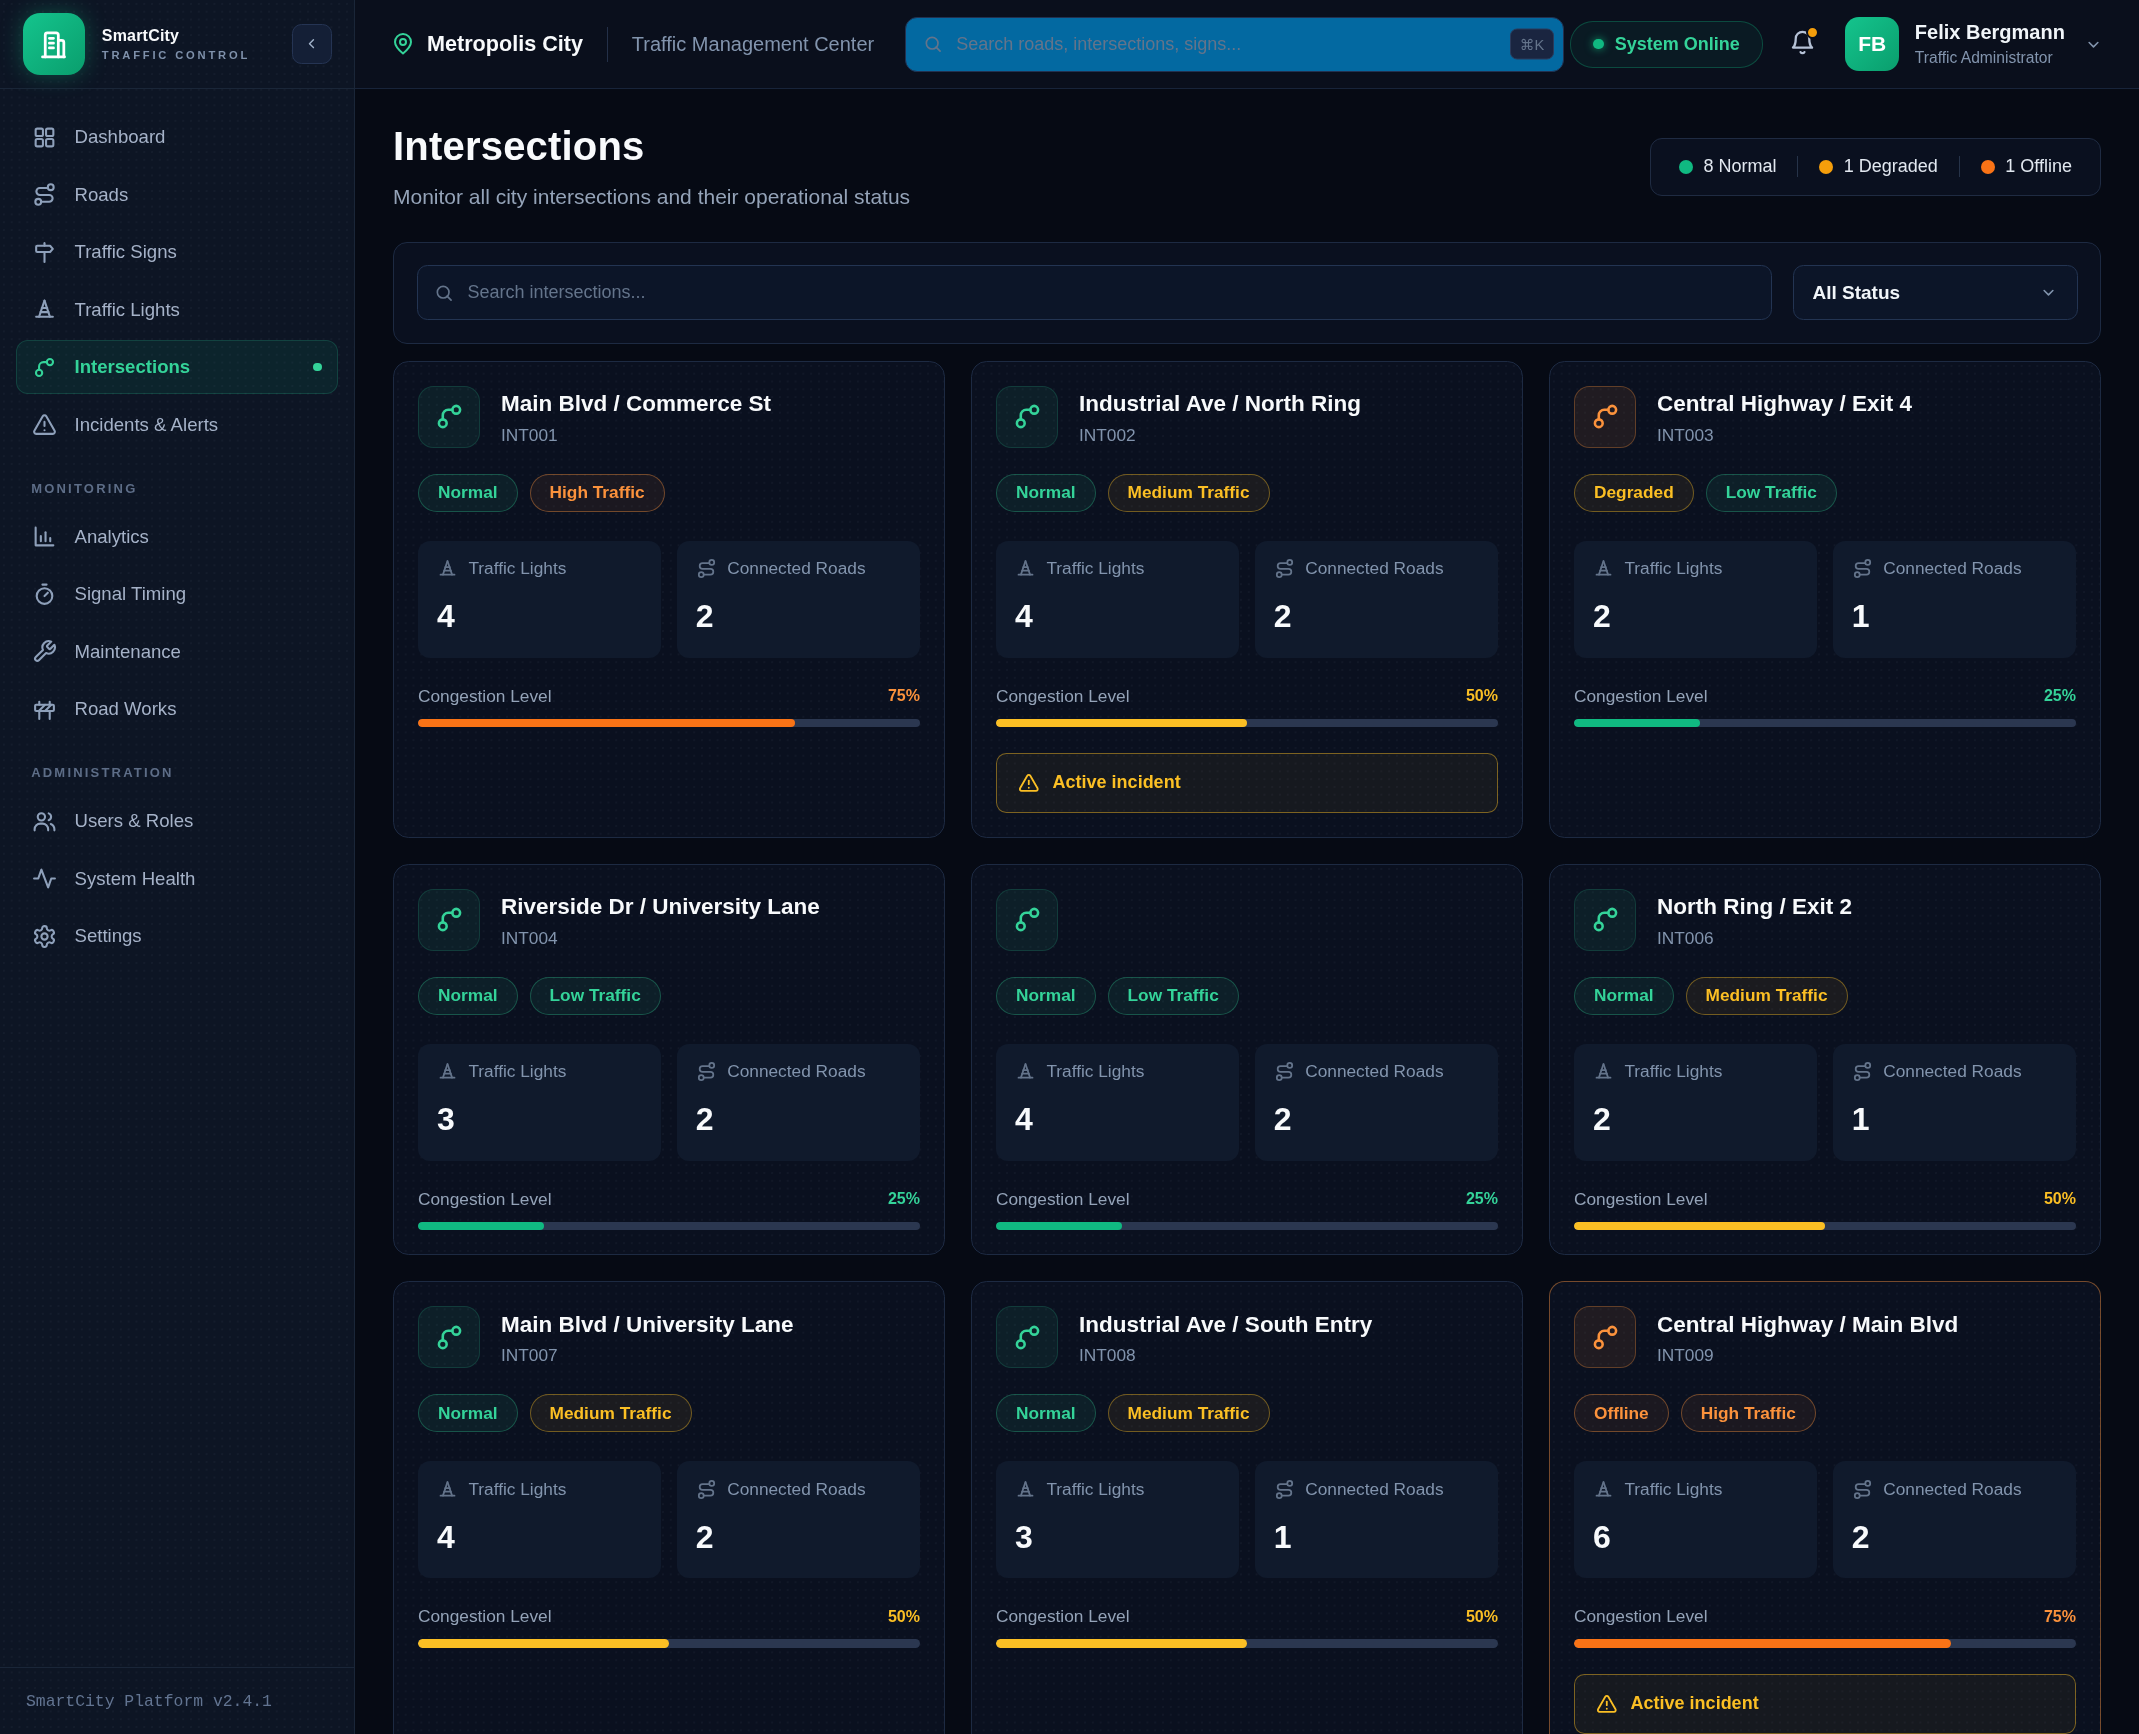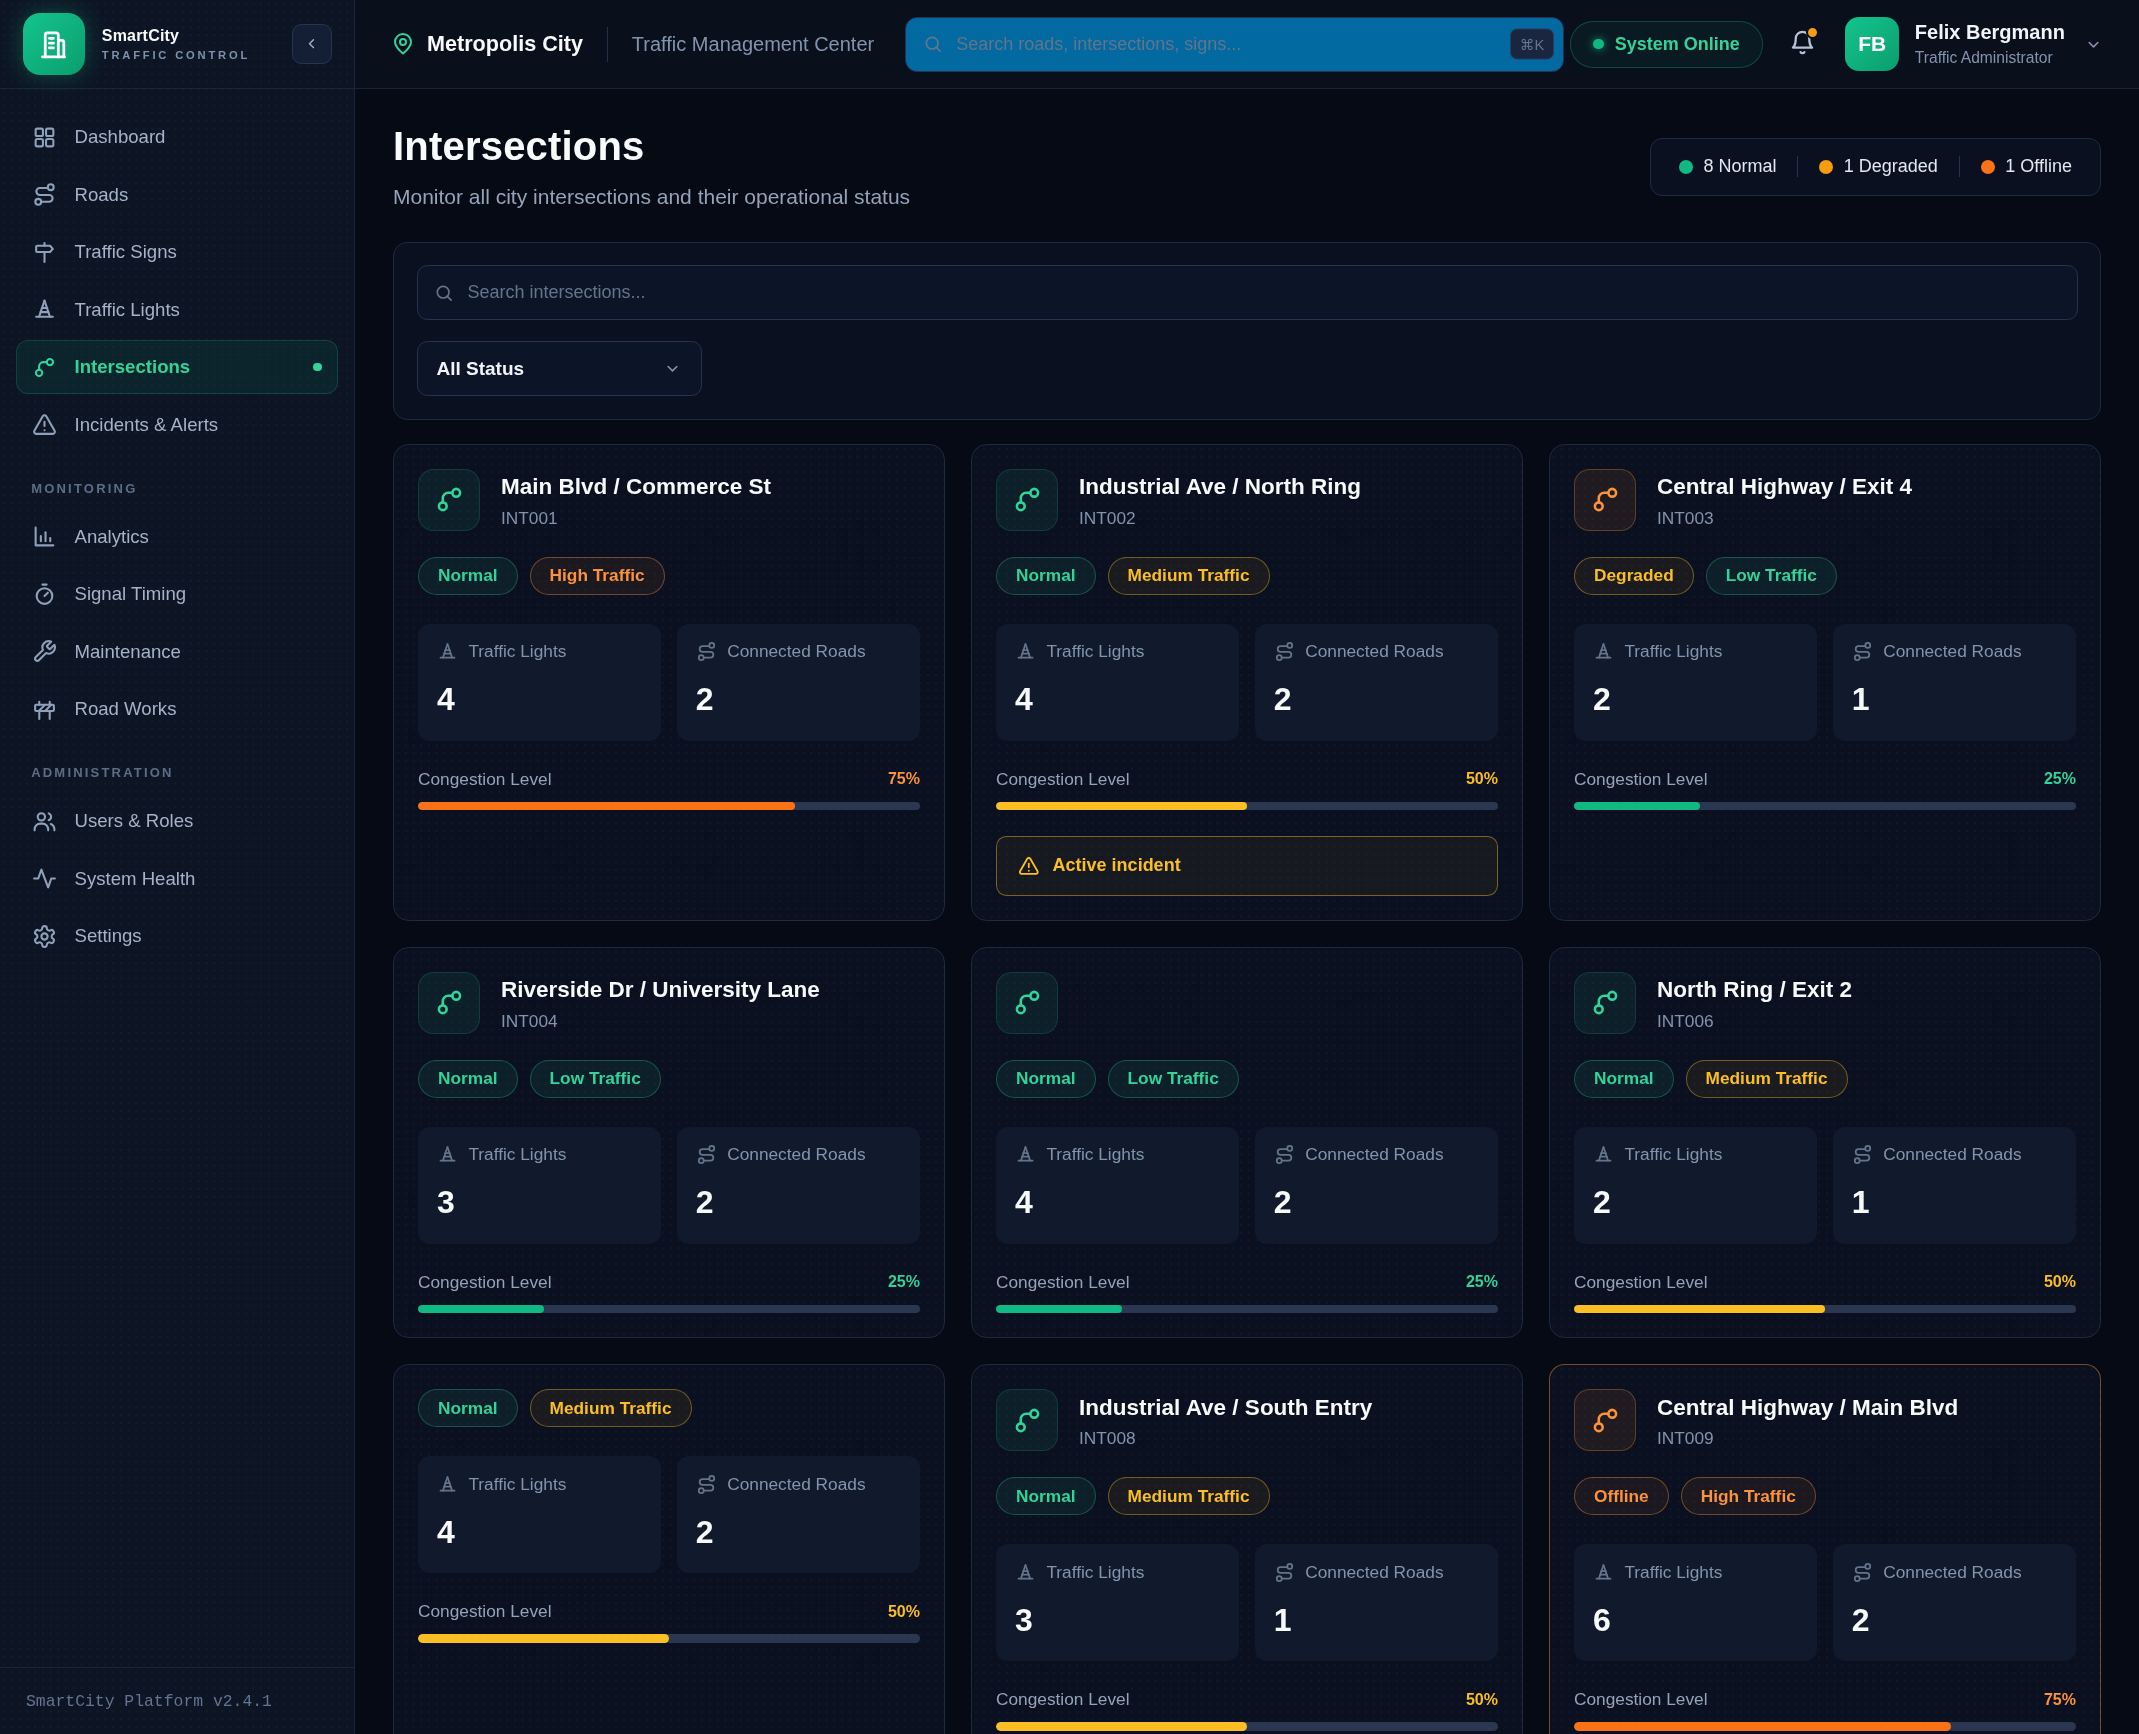--- a/index.html
+++ b/index.html
@@ -56,21 +56,21 @@
   
   .content { flex:1; overflow:hidden; padding:35px 38px; }
   .page-head { display:flex; align-items:flex-start; justify-content:space-between; margin-bottom:33px; }
   .page-title { font-size:40px; font-weight:800; color:#f8fafc; letter-spacing:0.2px; }
   .page-sub { font-size:21px; color:#94a3b8; margin-top:15.6px; }
   .legend { display:flex; align-items:center; background-color:#0a101f; border:0.9px solid #1f2b42; border-radius:12px; padding:17.3px 7px; margin-top:14px; }
   .legend-item { display:flex; align-items:center; gap:10.4px; font-size:18px; color:#e2e8f0; padding:0 21px; }
   .legend-item + .legend-item { border-left:0.9px solid #263349; }
   .legend-dot { width:14px; height:14px; border-radius:50%; }
 
-  .filter-panel { background-color:#0a101f; border:0.9px solid #1d2a42; border-radius:14px; padding:22.5px; display:flex; gap:21px; margin-bottom:24px;flex-direction:column; }
+  .filter-panel { background-color:#0a101f; border:0.9px solid #1d2a42; border-radius:14px; padding:22.5px; display:flex; gap:21px; margin-bottom:17px; }
   .fsearch { position:relative; flex:1; }
   .fsearch .ic { position:absolute; left:17.3px; top:50%; transform:translateY(-50%); width:20px; height:20px; color:#64748b; }
   .fsearch input { width:100%; height:55px; border-radius:10.4px; background:#0c1528; border:0.9px solid #233452; color:#cbd5e1; font-size:18px; padding:0 21px 0 50px; outline:none; font-family:inherit; }
   .fsearch input::placeholder { color:#64748b; }
   .fselect { width:285px; height:55px; border-radius:10.4px; background:#0c1528; border:0.9px solid #233452; display:flex; align-items:center; justify-content:space-between; padding:0 19px; font-size:19px; font-weight:600; color:#f1f5f9; cursor:pointer; }
   .fselect .ic { width:19px; height:19px; color:#8294ad; }
 
   
   .grid { display:grid; grid-template-columns:repeat(3,1fr); gap:26px; }
   .card { background-color:#0a101f; border:0.9px solid #1d2a42; border-radius:15.6px; padding:24px; display:flex; flex-direction:column; cursor:pointer; }
@@ -730,20 +730,31 @@
               <span>Congestion Level</span>
               <span class="pct amber">50%</span>
             </div>
             <div class="bar">
               <div class="bar-fill amber" style="width: 50%;"></div>
             </div>
           </div>
 
         </article>
           <article class="card dotted">
+          <div class="card-head">
+            <div class="tile green">
+              <svg class="ic" viewBox="0 0 36 36" width="31" height="31">
+                  <use href="#i-branch"></use>
+                </svg>
+            </div>
+            <div>
+              <div class="int-name">Main Blvd / University Lane</div>
+              <div class="int-id">INT007</div>
+            </div>
+          </div>
           <div class="pills">
             <span class="pill green">Normal</span>
             <span class="pill amber">Medium Traffic</span>
           </div>
           <div class="stats">
             <div class="stat">
               <div class="stat-label">
                 <svg class="ic" viewBox="0 0 24 24" width="21" height="21">
                     <use href="#i-cone"></use>
                   </svg>

